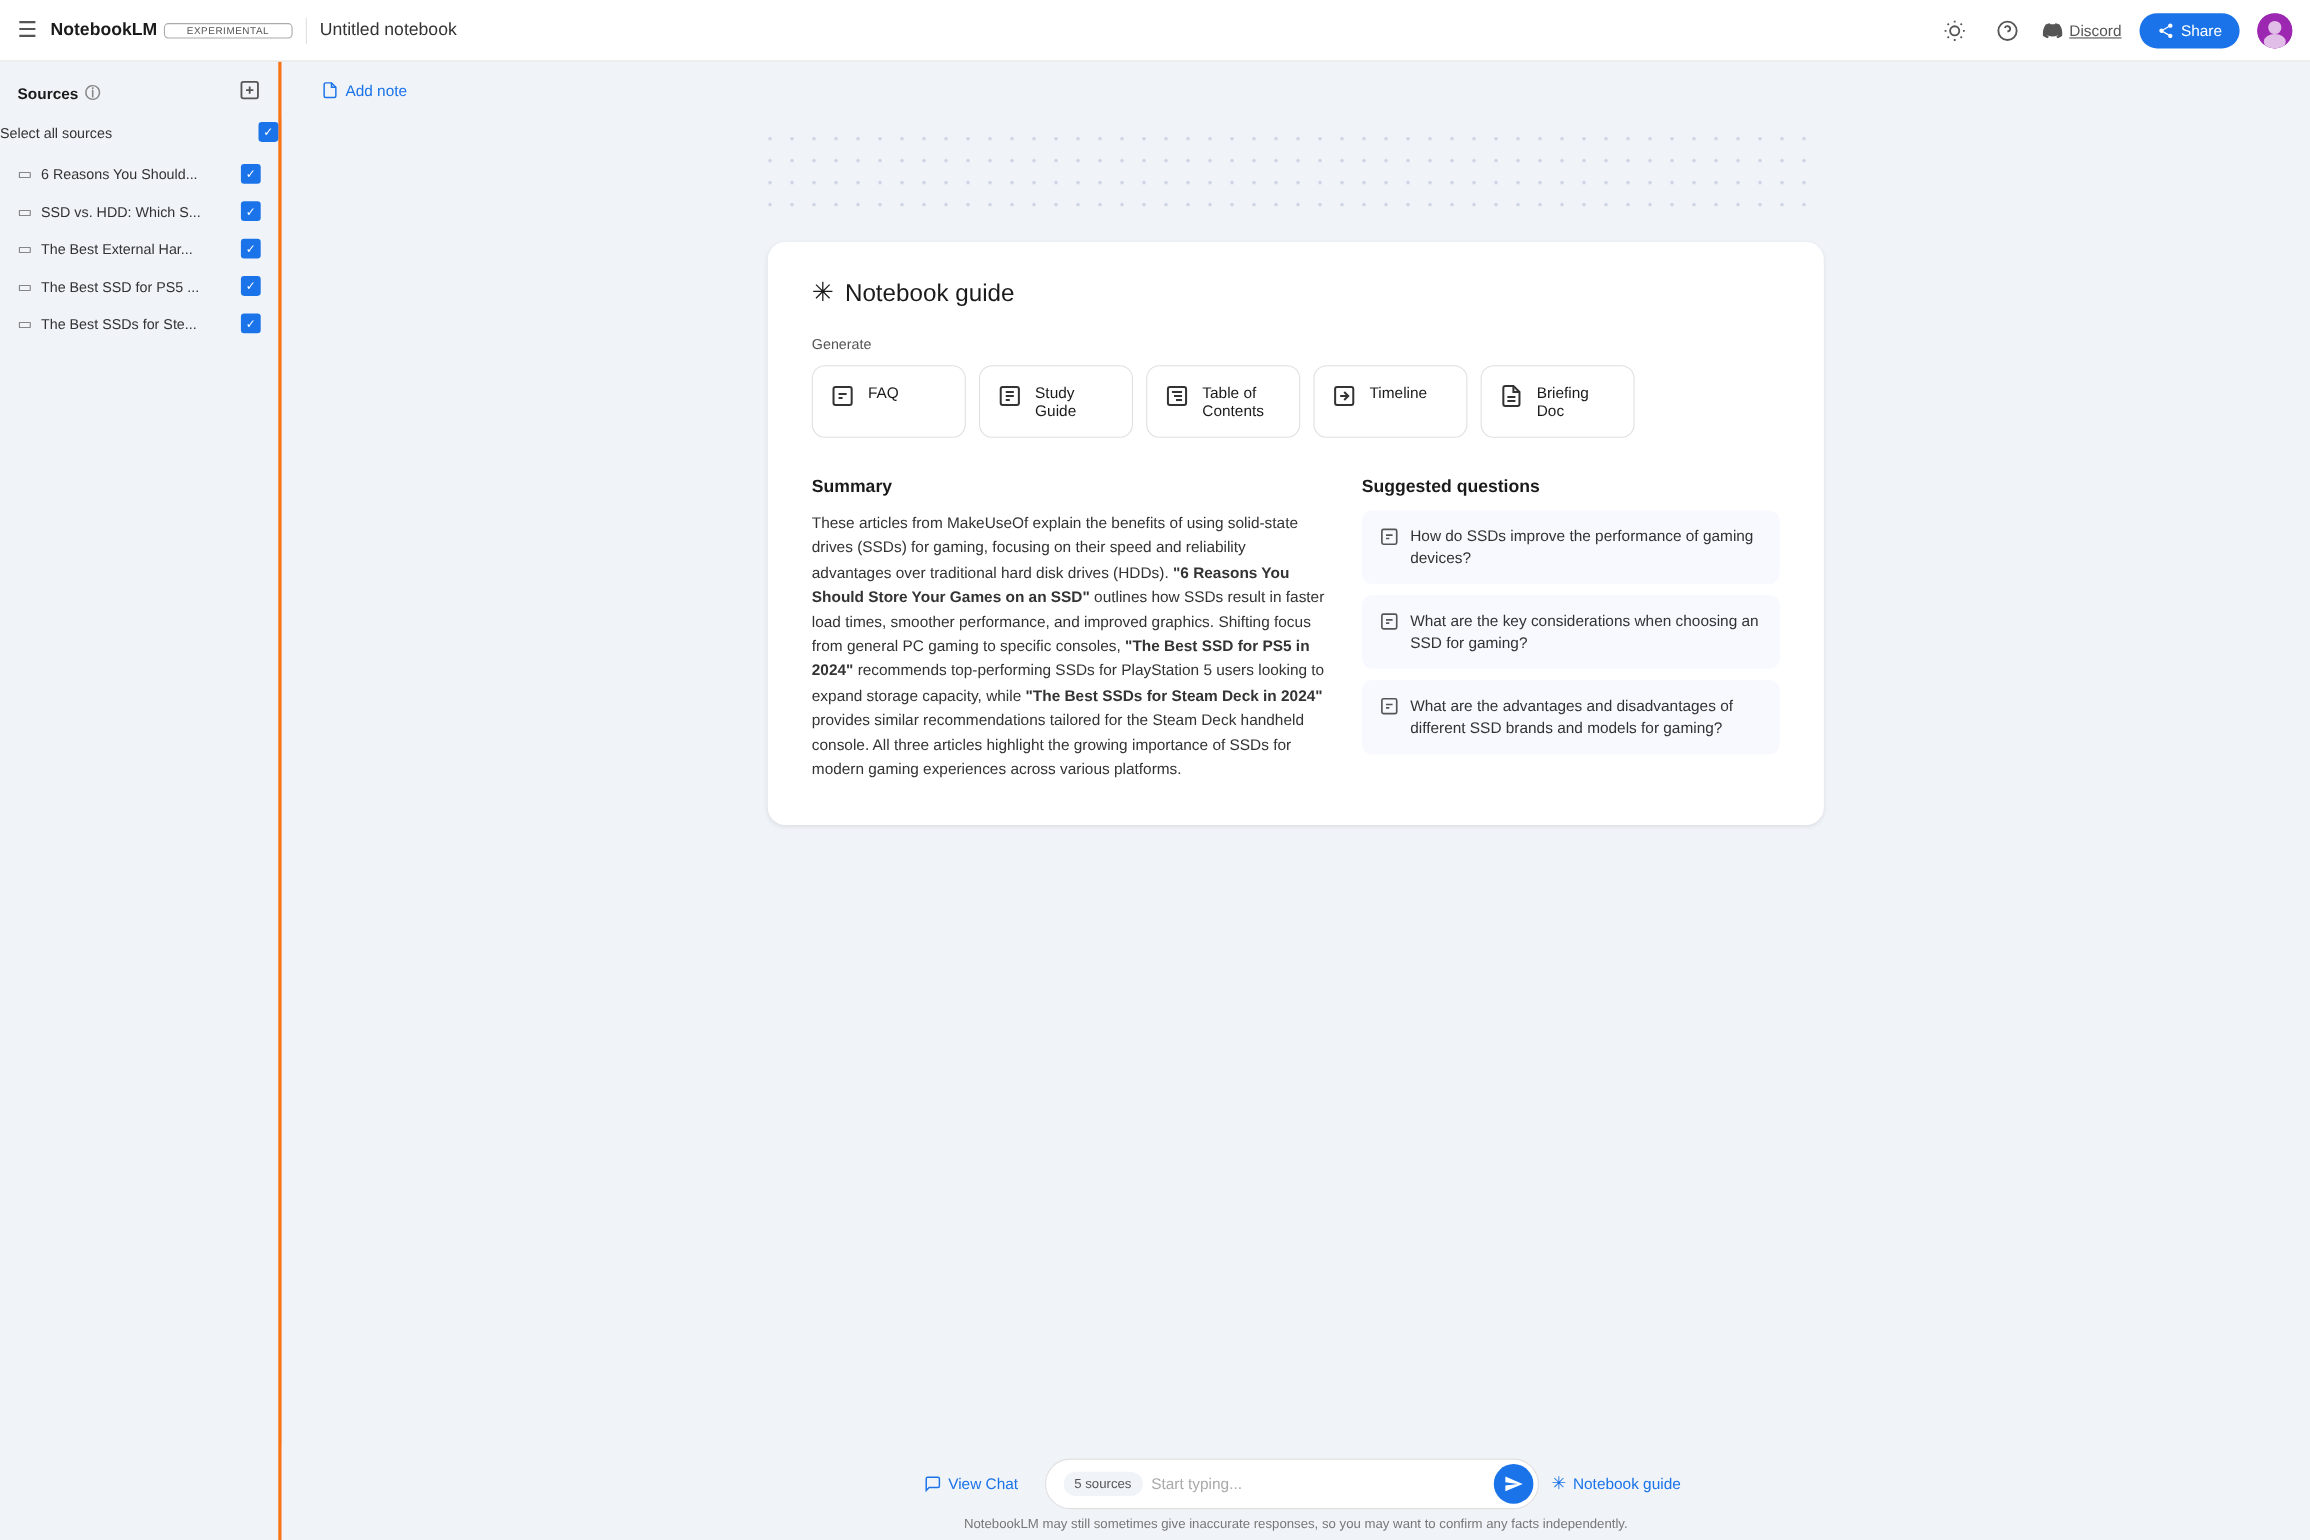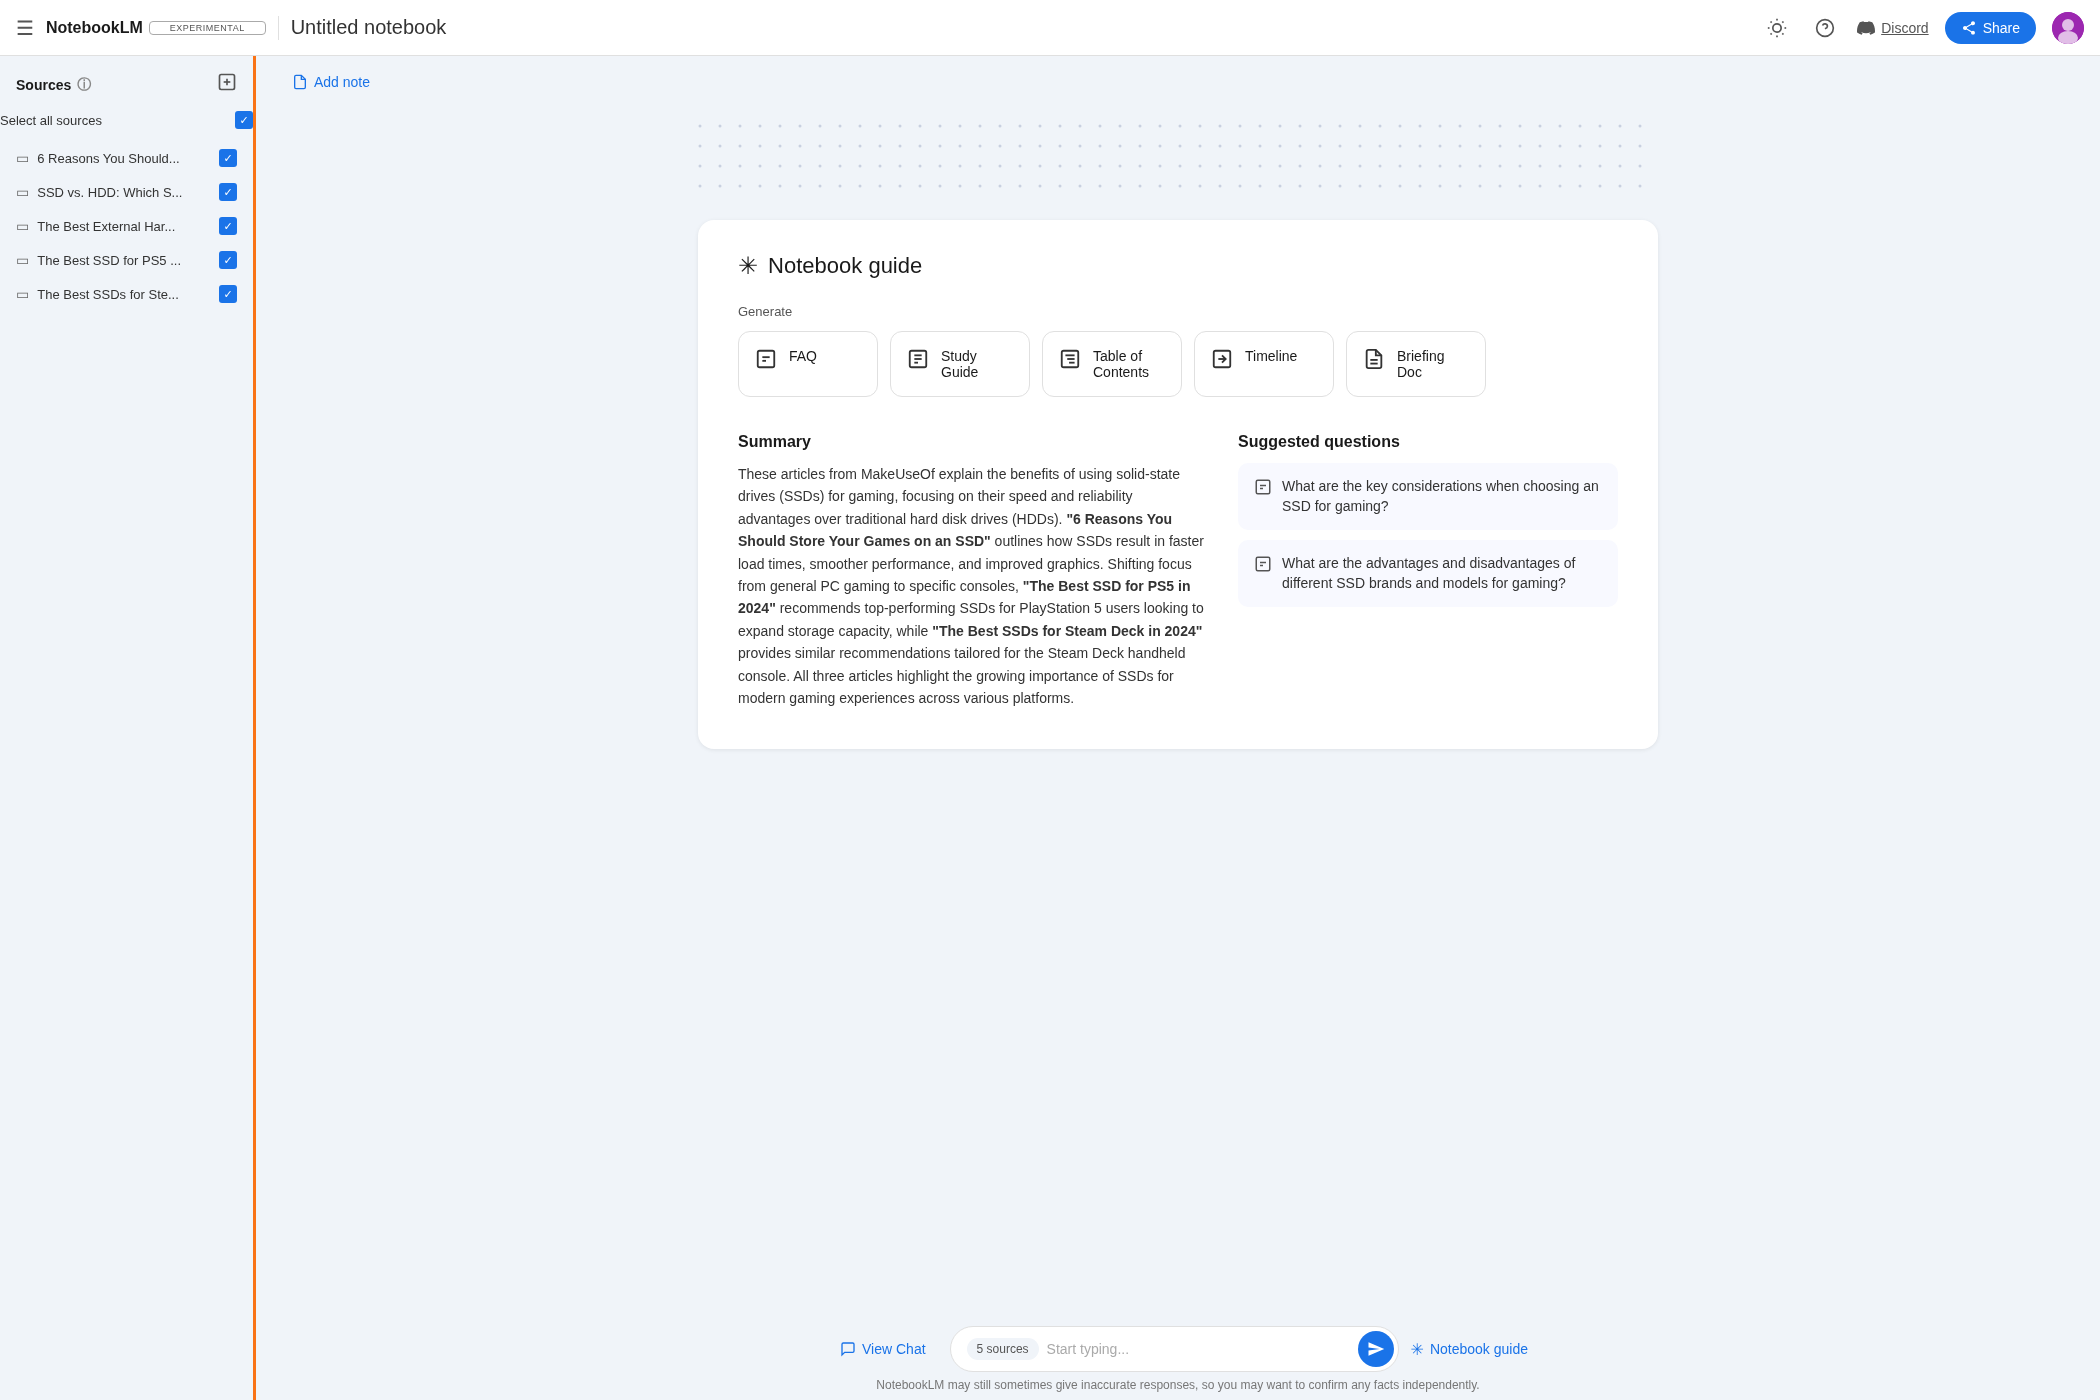--- a/index.html
+++ b/index.html
@@ -8,21 +8,21 @@
     
     .topnav {
       display: flex; align-items: center; justify-content: space-between;
       background: #fff; height: 56px; padding: 0 16px;
       border-bottom: 1px solid #e0e0e0; flex-shrink: 0;
     }
     .topnav-left { display: flex; align-items: center; gap: 12px; }
     .brand { display: flex; align-items: center; gap: 6px; }
     .brand-name { font-size: 16px; font-weight: 600; color: #1a1a1a; }
     .brand-badge { font-size: 9px; border: 1px solid #aaa; border-radius: 4px; padding: 1px 20px; color: #555; text-transform: uppercase; letter-spacing: 0.5px; }
-    .notebook-title { font-size: 20px; color: #333; font-weight: 400; }
+    .notebook-title { font-size: 16px; color: #333; font-weight: 400; }
     .topnav-right { display: flex; align-items: center; gap: 16px; }
     .icon-btn { background: none; border: none; cursor: pointer; color: #555; font-size: 18px; display: flex; align-items: center; justify-content: center; width: 32px; height: 32px; border-radius: 50%; }
     .discord-btn { display: flex; align-items: center; gap: 6px; background: none; border: none; cursor: pointer; color: #555; font-size: 14px; text-decoration: underline; }
     .share-btn { display: flex; align-items: center; gap: 6px; background: #1a73e8; color: #fff; border: none; border-radius: 20px; padding: 8px 16px; font-size: 14px; cursor: pointer; font-weight: 500; }
     .avatar { width: 32px; height: 32px; border-radius: 50%; background: #9c27b0; overflow: hidden; cursor: pointer; }
     .avatar svg { width: 100%; height: 100%; }
     .hamburger { font-size: 20px; cursor: pointer; background: none; border: none; color: #555; }
     .separator { width: 1px; height: 24px; background: #e0e0e0; }
 
     
@@ -306,20 +306,30 @@
 
         <div class="lower-section">
           <div class="summary-section">
             <div class="section-heading">Summary</div>
             <p class="summary-text">
               <span>These articles from MakeUseOf explain the benefits of using solid-state drives (SSDs) for gaming, focusing on their speed and reliability advantages over traditional hard disk drives (HDDs). </span><strong>"6 Reasons You Should Store Your Games on an SSD"</strong><span> outlines how SSDs result in faster load times, smoother performance, and improved graphics. Shifting focus from general PC gaming to specific consoles, </span><strong>"The Best SSD for PS5 in 2024"</strong><span> recommends top-performing SSDs for PlayStation 5 users looking to expand storage capacity, while </span><strong>"The Best SSDs for Steam Deck in 2024"</strong><span> provides similar recommendations tailored for the Steam Deck handheld console. All three articles highlight the growing importance of SSDs for modern gaming experiences across various platforms.</span>
             </p>
           </div>
           <div class="suggestions-section">
             <div class="section-heading">Suggested questions</div>
+            <div class="suggestion-item">
+              <span class="suggestion-icon">
+                <svg width="18" height="18" viewBox="0 0 24 24" fill="none" stroke="currentColor" stroke-width="2">
+                    <rect x="3" y="3" width="18" height="18" rx="2"></rect>
+                    <line x1="8" y1="10" x2="16" y2="10"></line>
+                    <line x1="8" y1="14" x2="12" y2="14"></line>
+                  </svg>
+              </span>
+              <span class="suggestion-text">How do SSDs improve the performance of gaming devices?</span>
+            </div>
             <div class="suggestion-item">
               <span class="suggestion-icon">
                 <svg width="18" height="18" viewBox="0 0 24 24" fill="none" stroke="currentColor" stroke-width="2">
                     <rect x="3" y="3" width="18" height="18" rx="2"></rect>
                     <line x1="8" y1="10" x2="16" y2="10"></line>
                     <line x1="8" y1="14" x2="12" y2="14"></line>
                   </svg>
               </span>
               <span class="suggestion-text">What are the key considerations when choosing an SSD for gaming?</span>
             </div>

